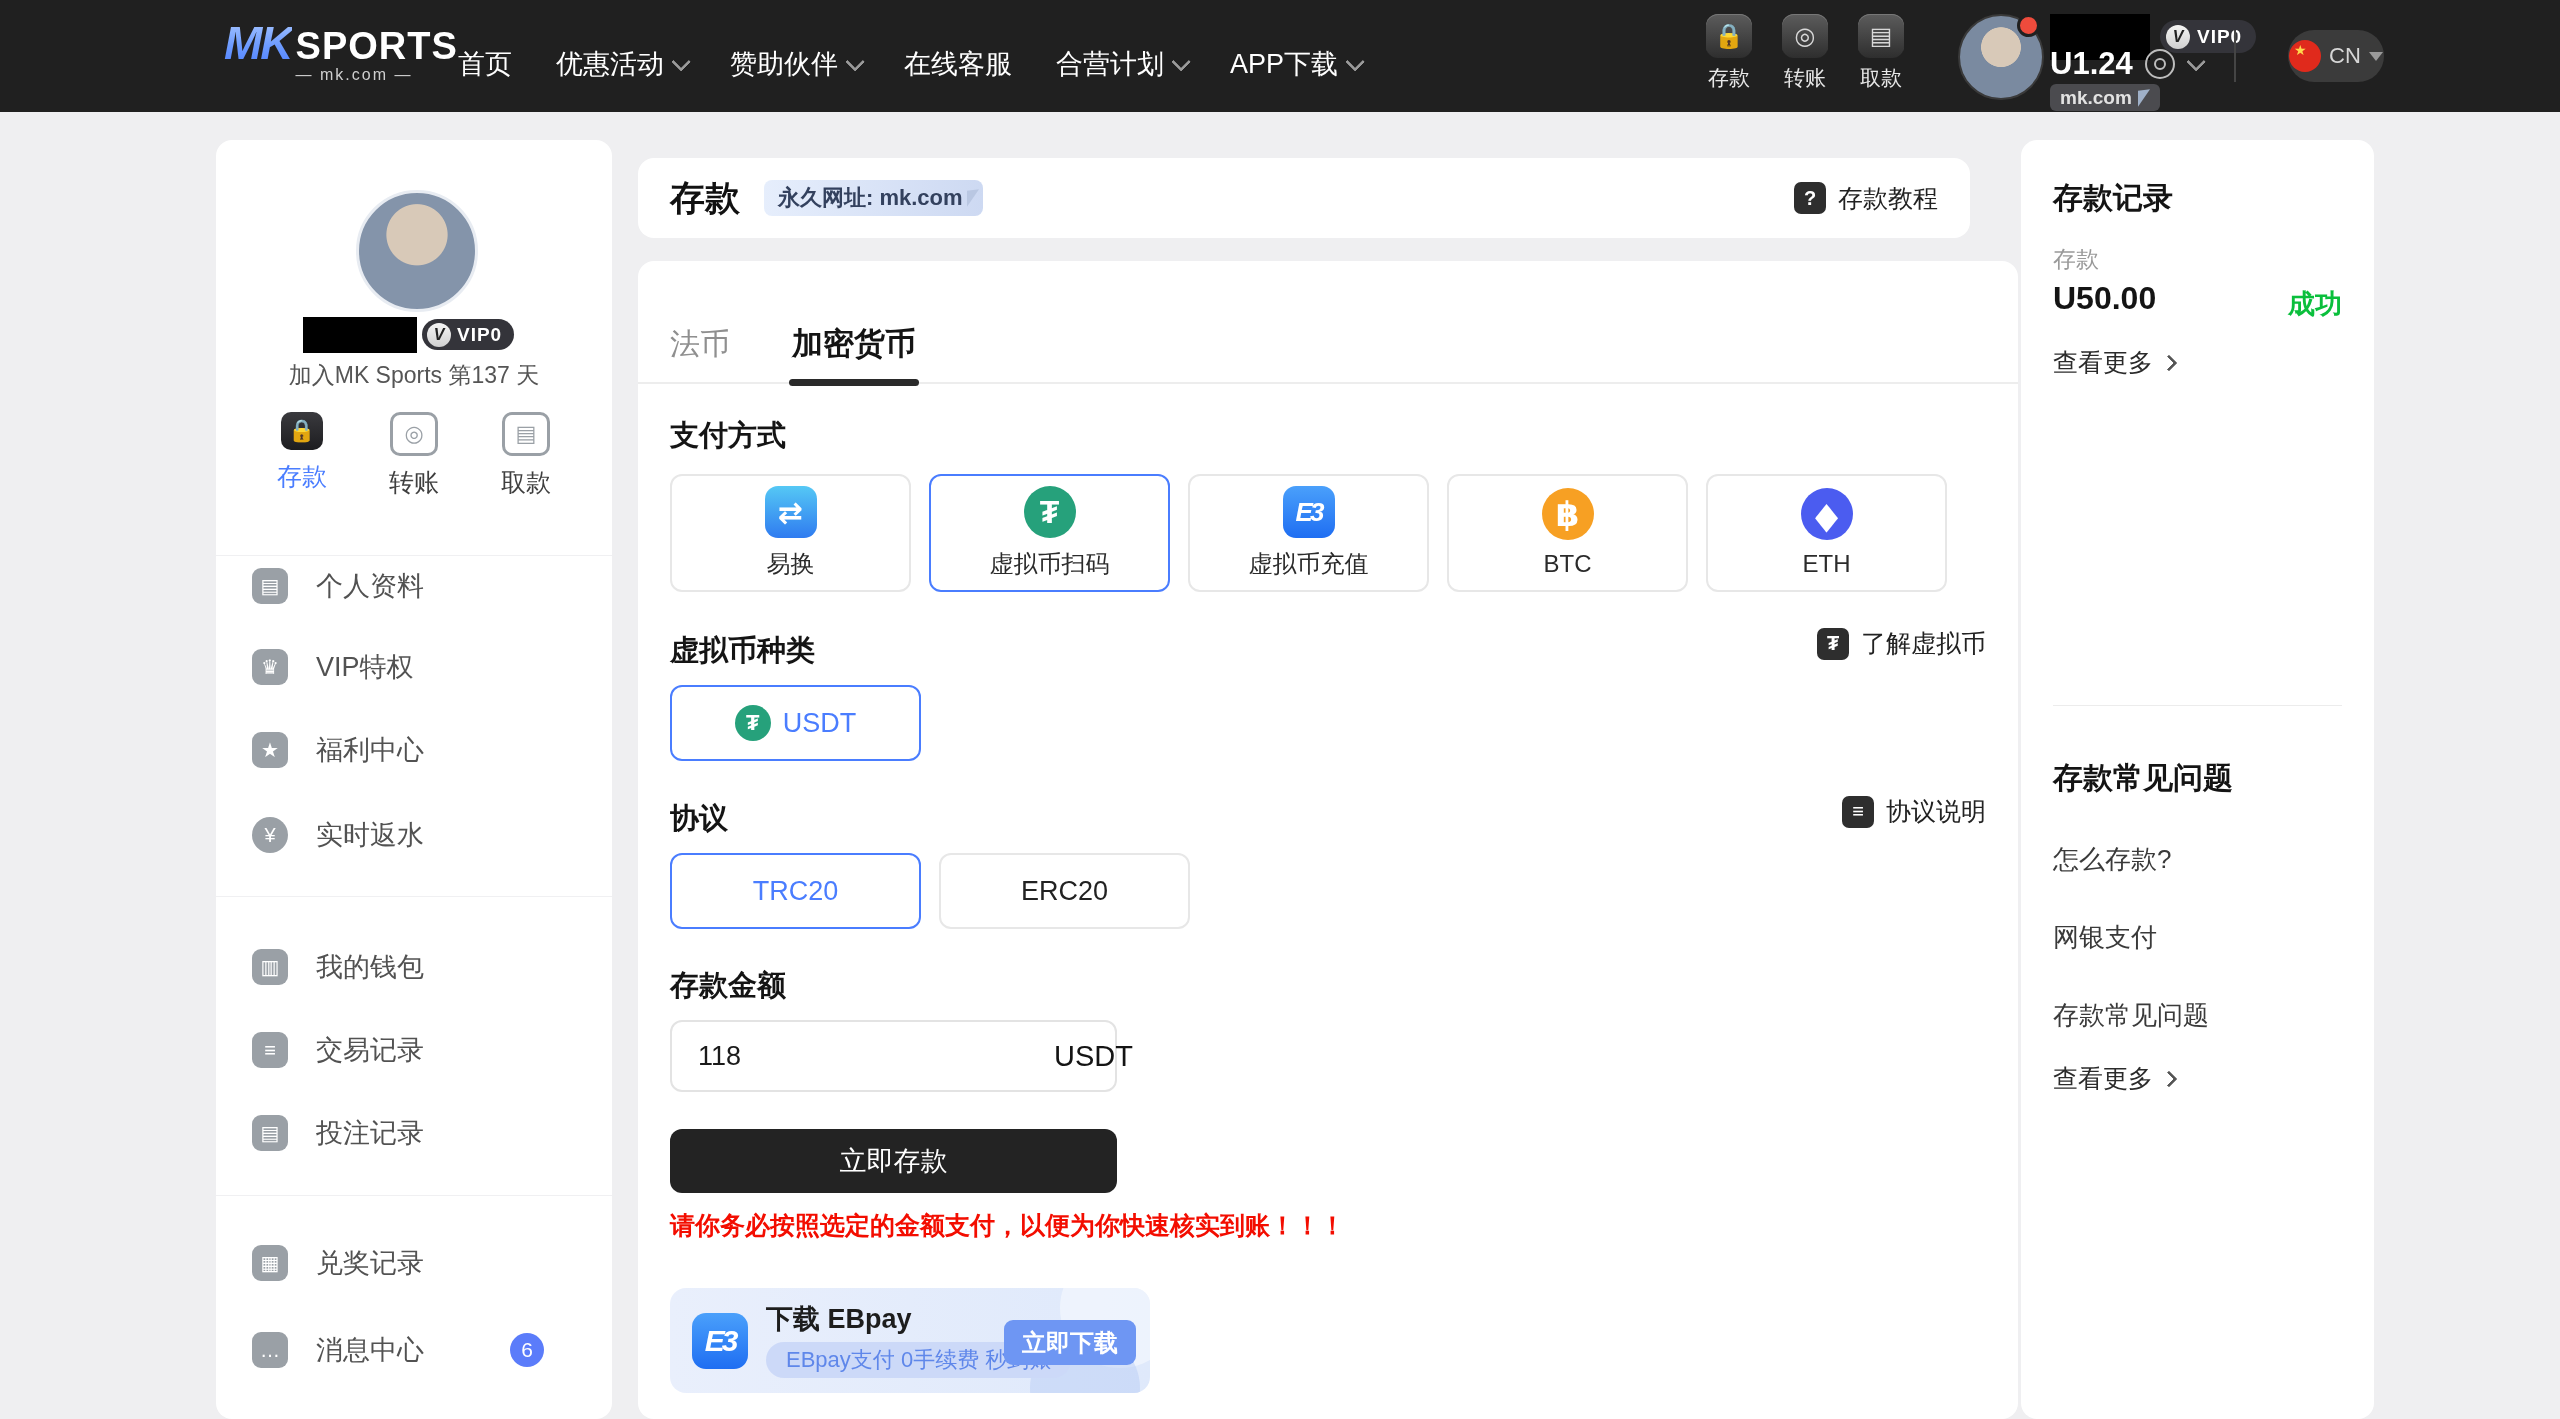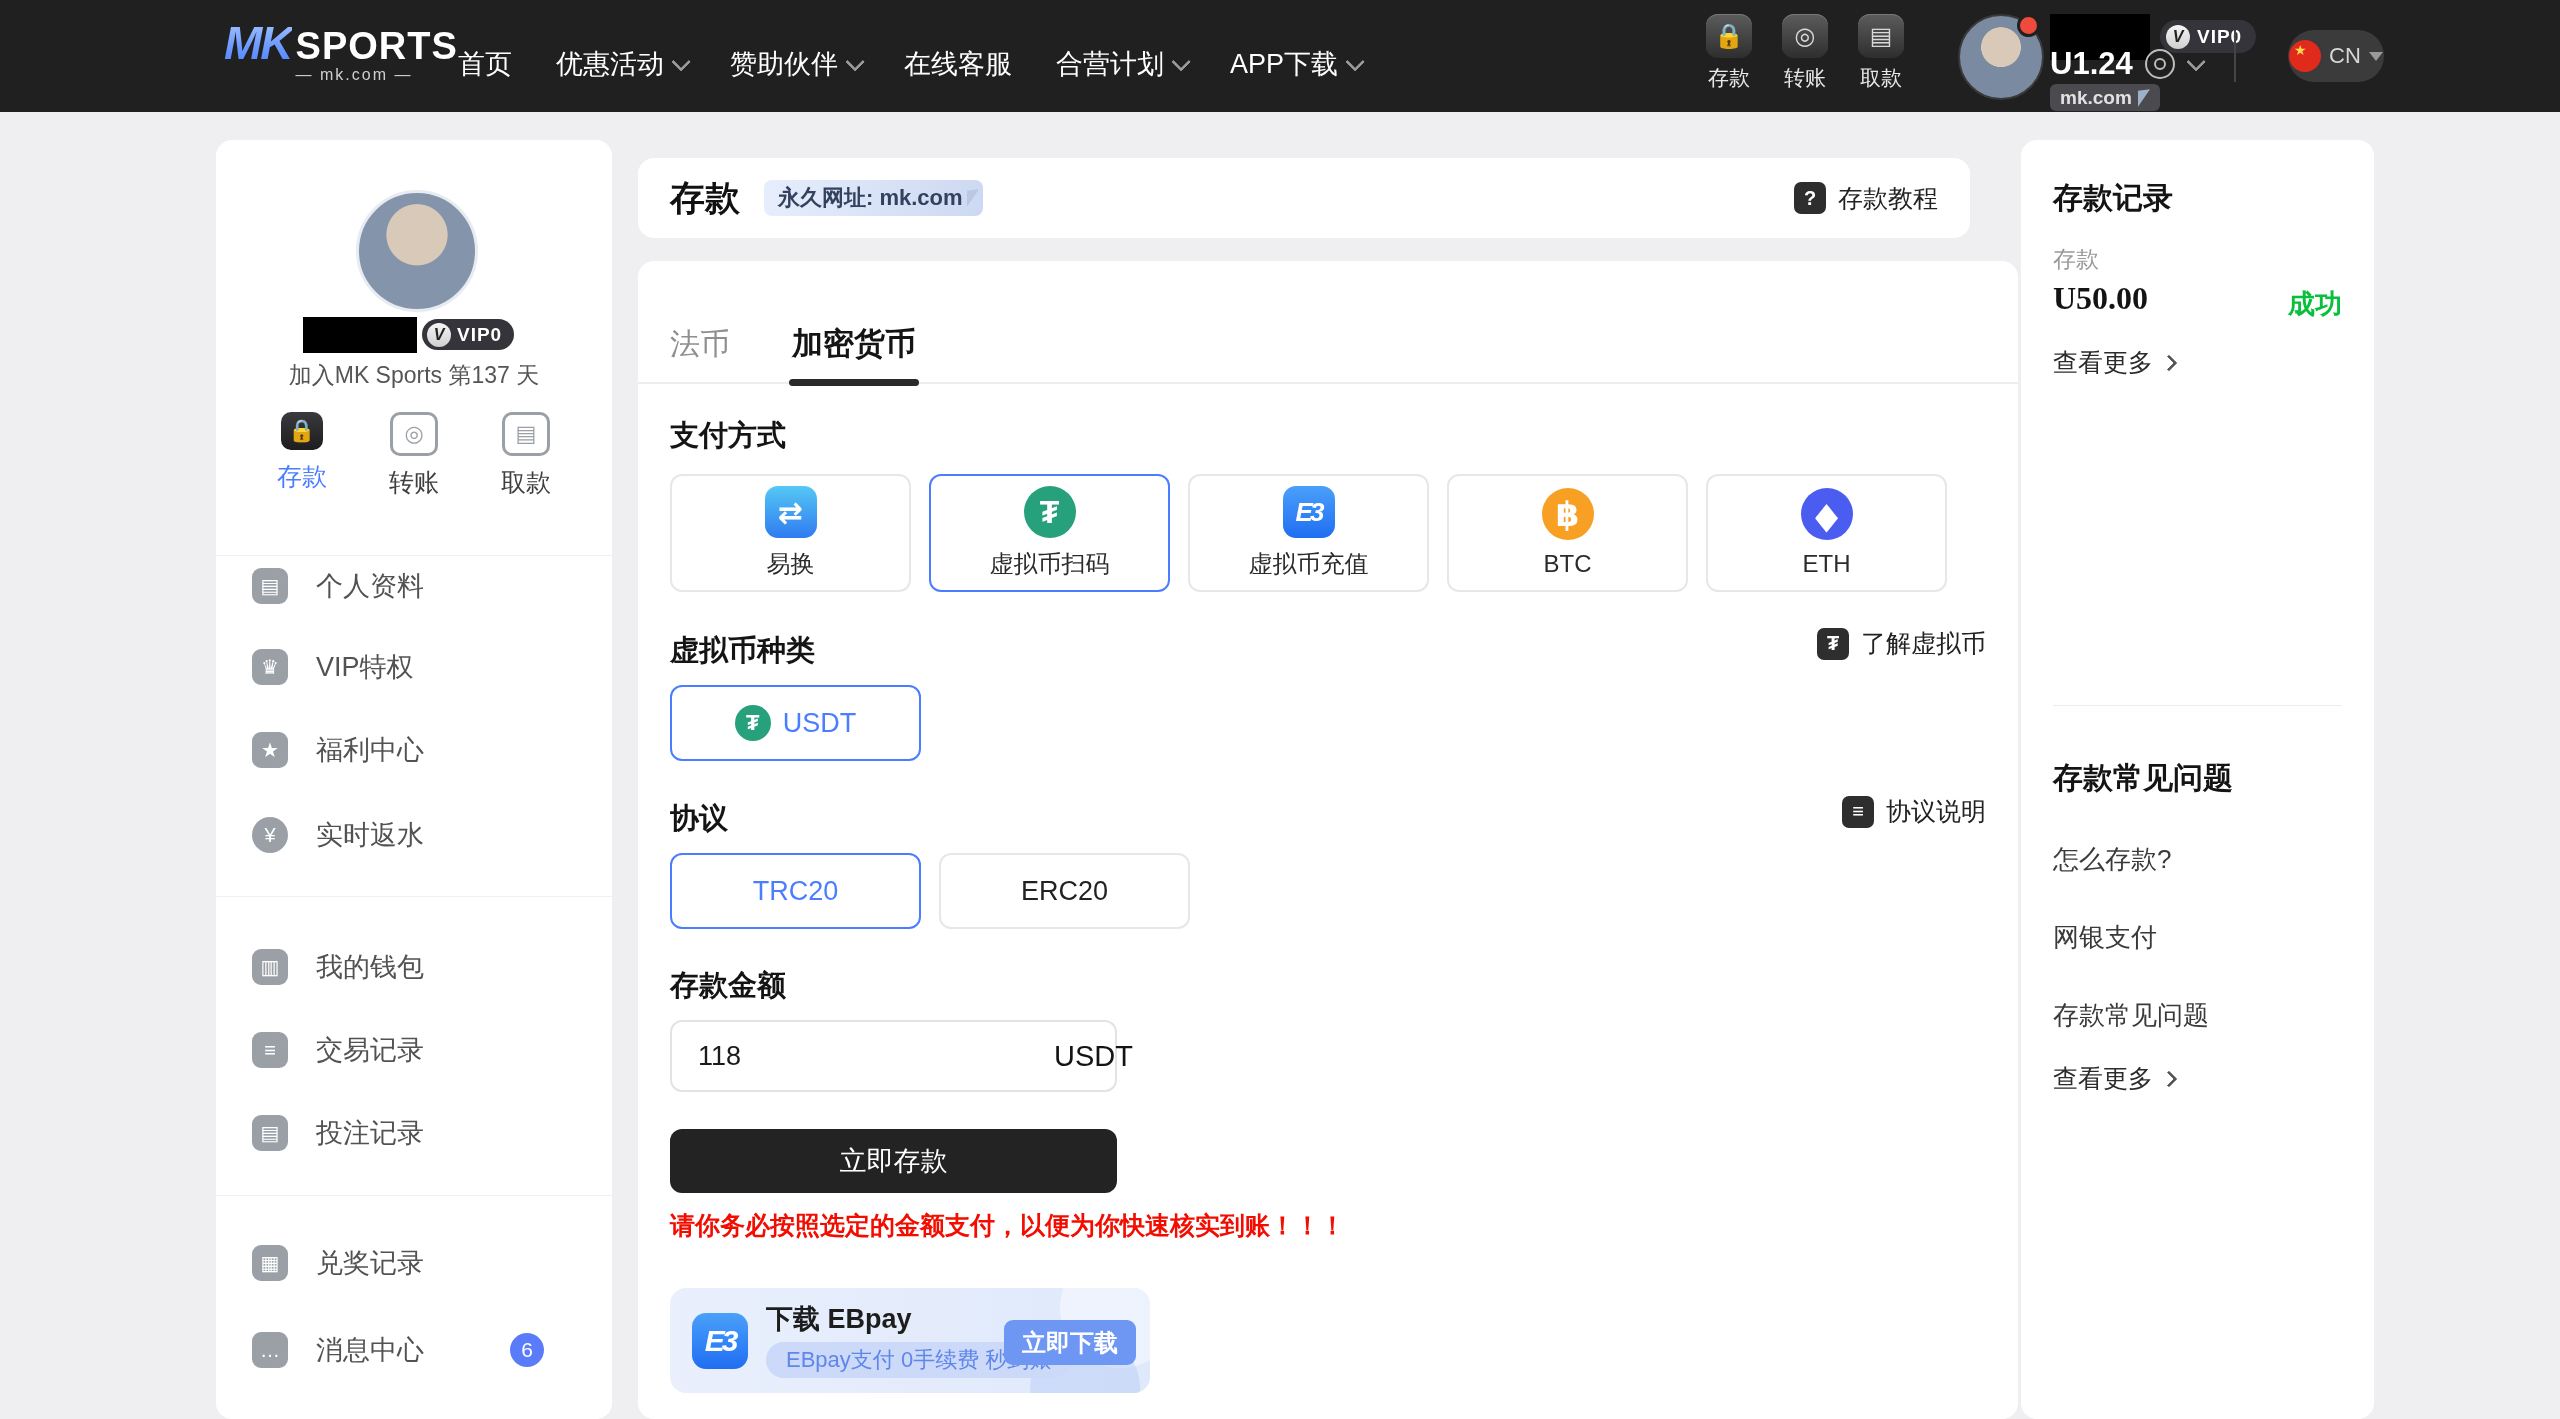--- a/index.html
+++ b/index.html
@@ -138,21 +138,21 @@
   .eb-title{position:absolute;left:96px;top:13px;font-size:27px;font-weight:800;color:#1d1d1d;}
   .eb-sub{position:absolute;left:96px;top:54px;height:36px;border-radius:18px;background:#ccd9f8;color:#5f87ea;
     font-size:22px;display:flex;align-items:center;padding:0 20px;}
   .eb-btn{position:absolute;right:14px;top:32px;height:45px;border:none;border-radius:9px;background:#6e96f3;
     color:#fff;font-size:24px;font-weight:700;padding:0 18px;cursor:pointer;font-family:inherit;}
 
   
   .right-panel{left:2021px;top:140px;width:353px;height:1279px;}
   .rp-title{position:absolute;left:32px;font-size:30px;font-weight:800;color:#141414;}
   .rp-label{position:absolute;left:32px;font-size:23px;color:#9a9a9a;}
-  .rp-amount{position:absolute;left:32px;font-size:32px;font-weight:800;color:#141414;font-family:Liberation Serif, serif;}
+  .rp-amount{position:absolute;left:32px;font-size:32px;font-weight:800;color:#141414;}
   .rp-status{position:absolute;right:32px;font-size:27px;color:#0abf3c;font-weight:bold;}
   .rp-more{position:absolute;left:32px;display:flex;align-items:center;gap:10px;cursor:pointer;font-size:25px;color:#2b2b2b;}
   .rp-div{position:absolute;left:32px;right:32px;height:1px;background:#ececec;}
   .rp-item{position:absolute;left:32px;font-size:26px;color:#3a3a3a;cursor:pointer;}
 </style>
 </head>
 <body>
 
 <div class="stage">
 

